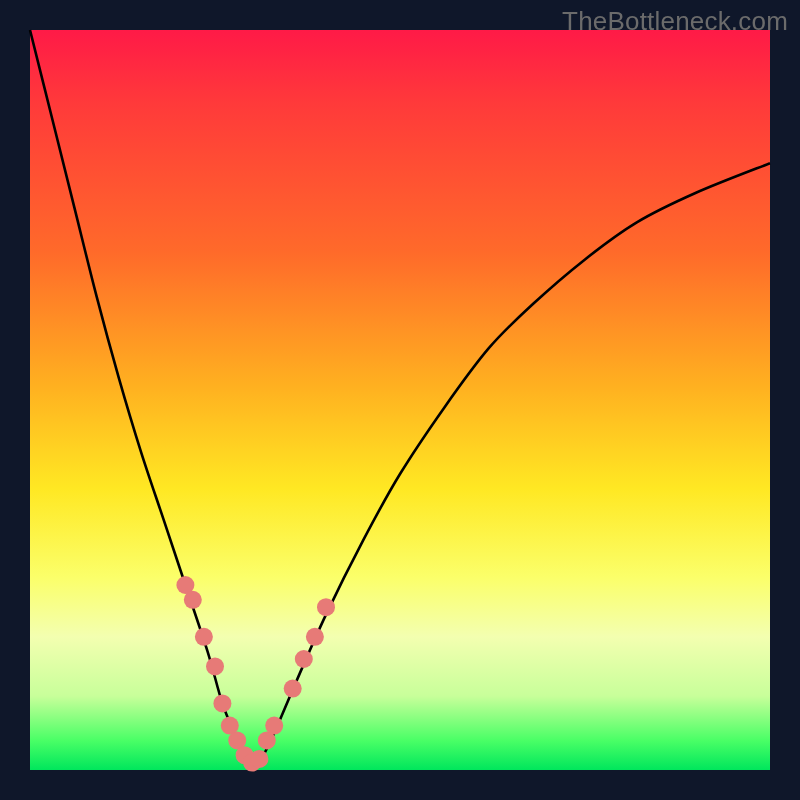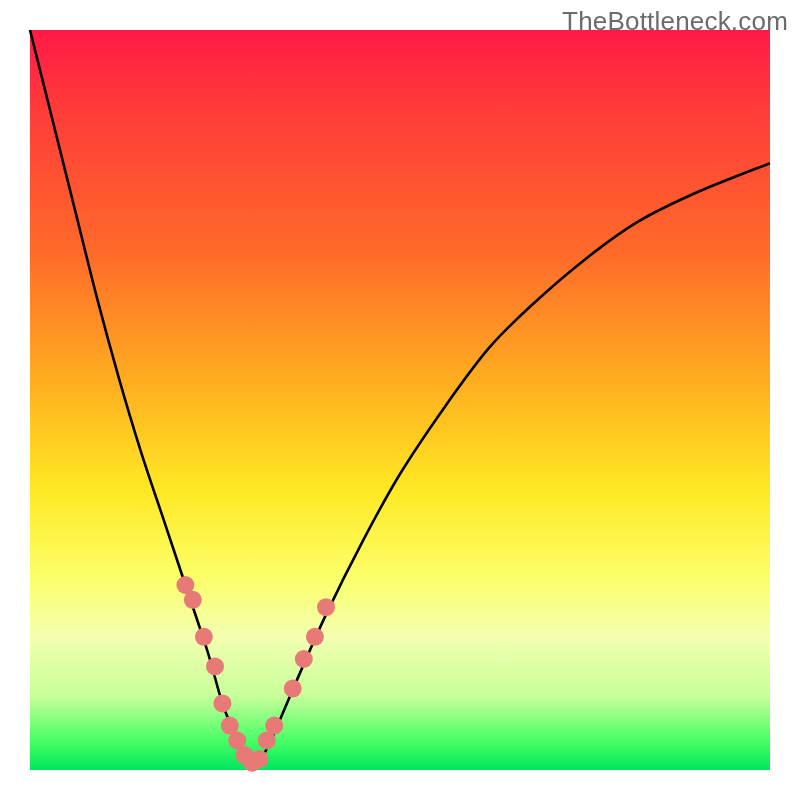--- a/index.html
+++ b/index.html
@@ -10,21 +10,21 @@
     overflow: hidden;
     background: #000;
     font-family: Arial, Helvetica, sans-serif;
   }
   .frame {
     position: absolute;
     left: 0;
     top: 0;
     width: 800px;
     height: 800px;
-    background: #ffffff;
+    background: #0f172a;
   }
   .plot {
     position: absolute;
     left: 30px;
     top: 30px;
     width: 740px;
     height: 740px;
     
     background: linear-gradient(
       to bottom,

